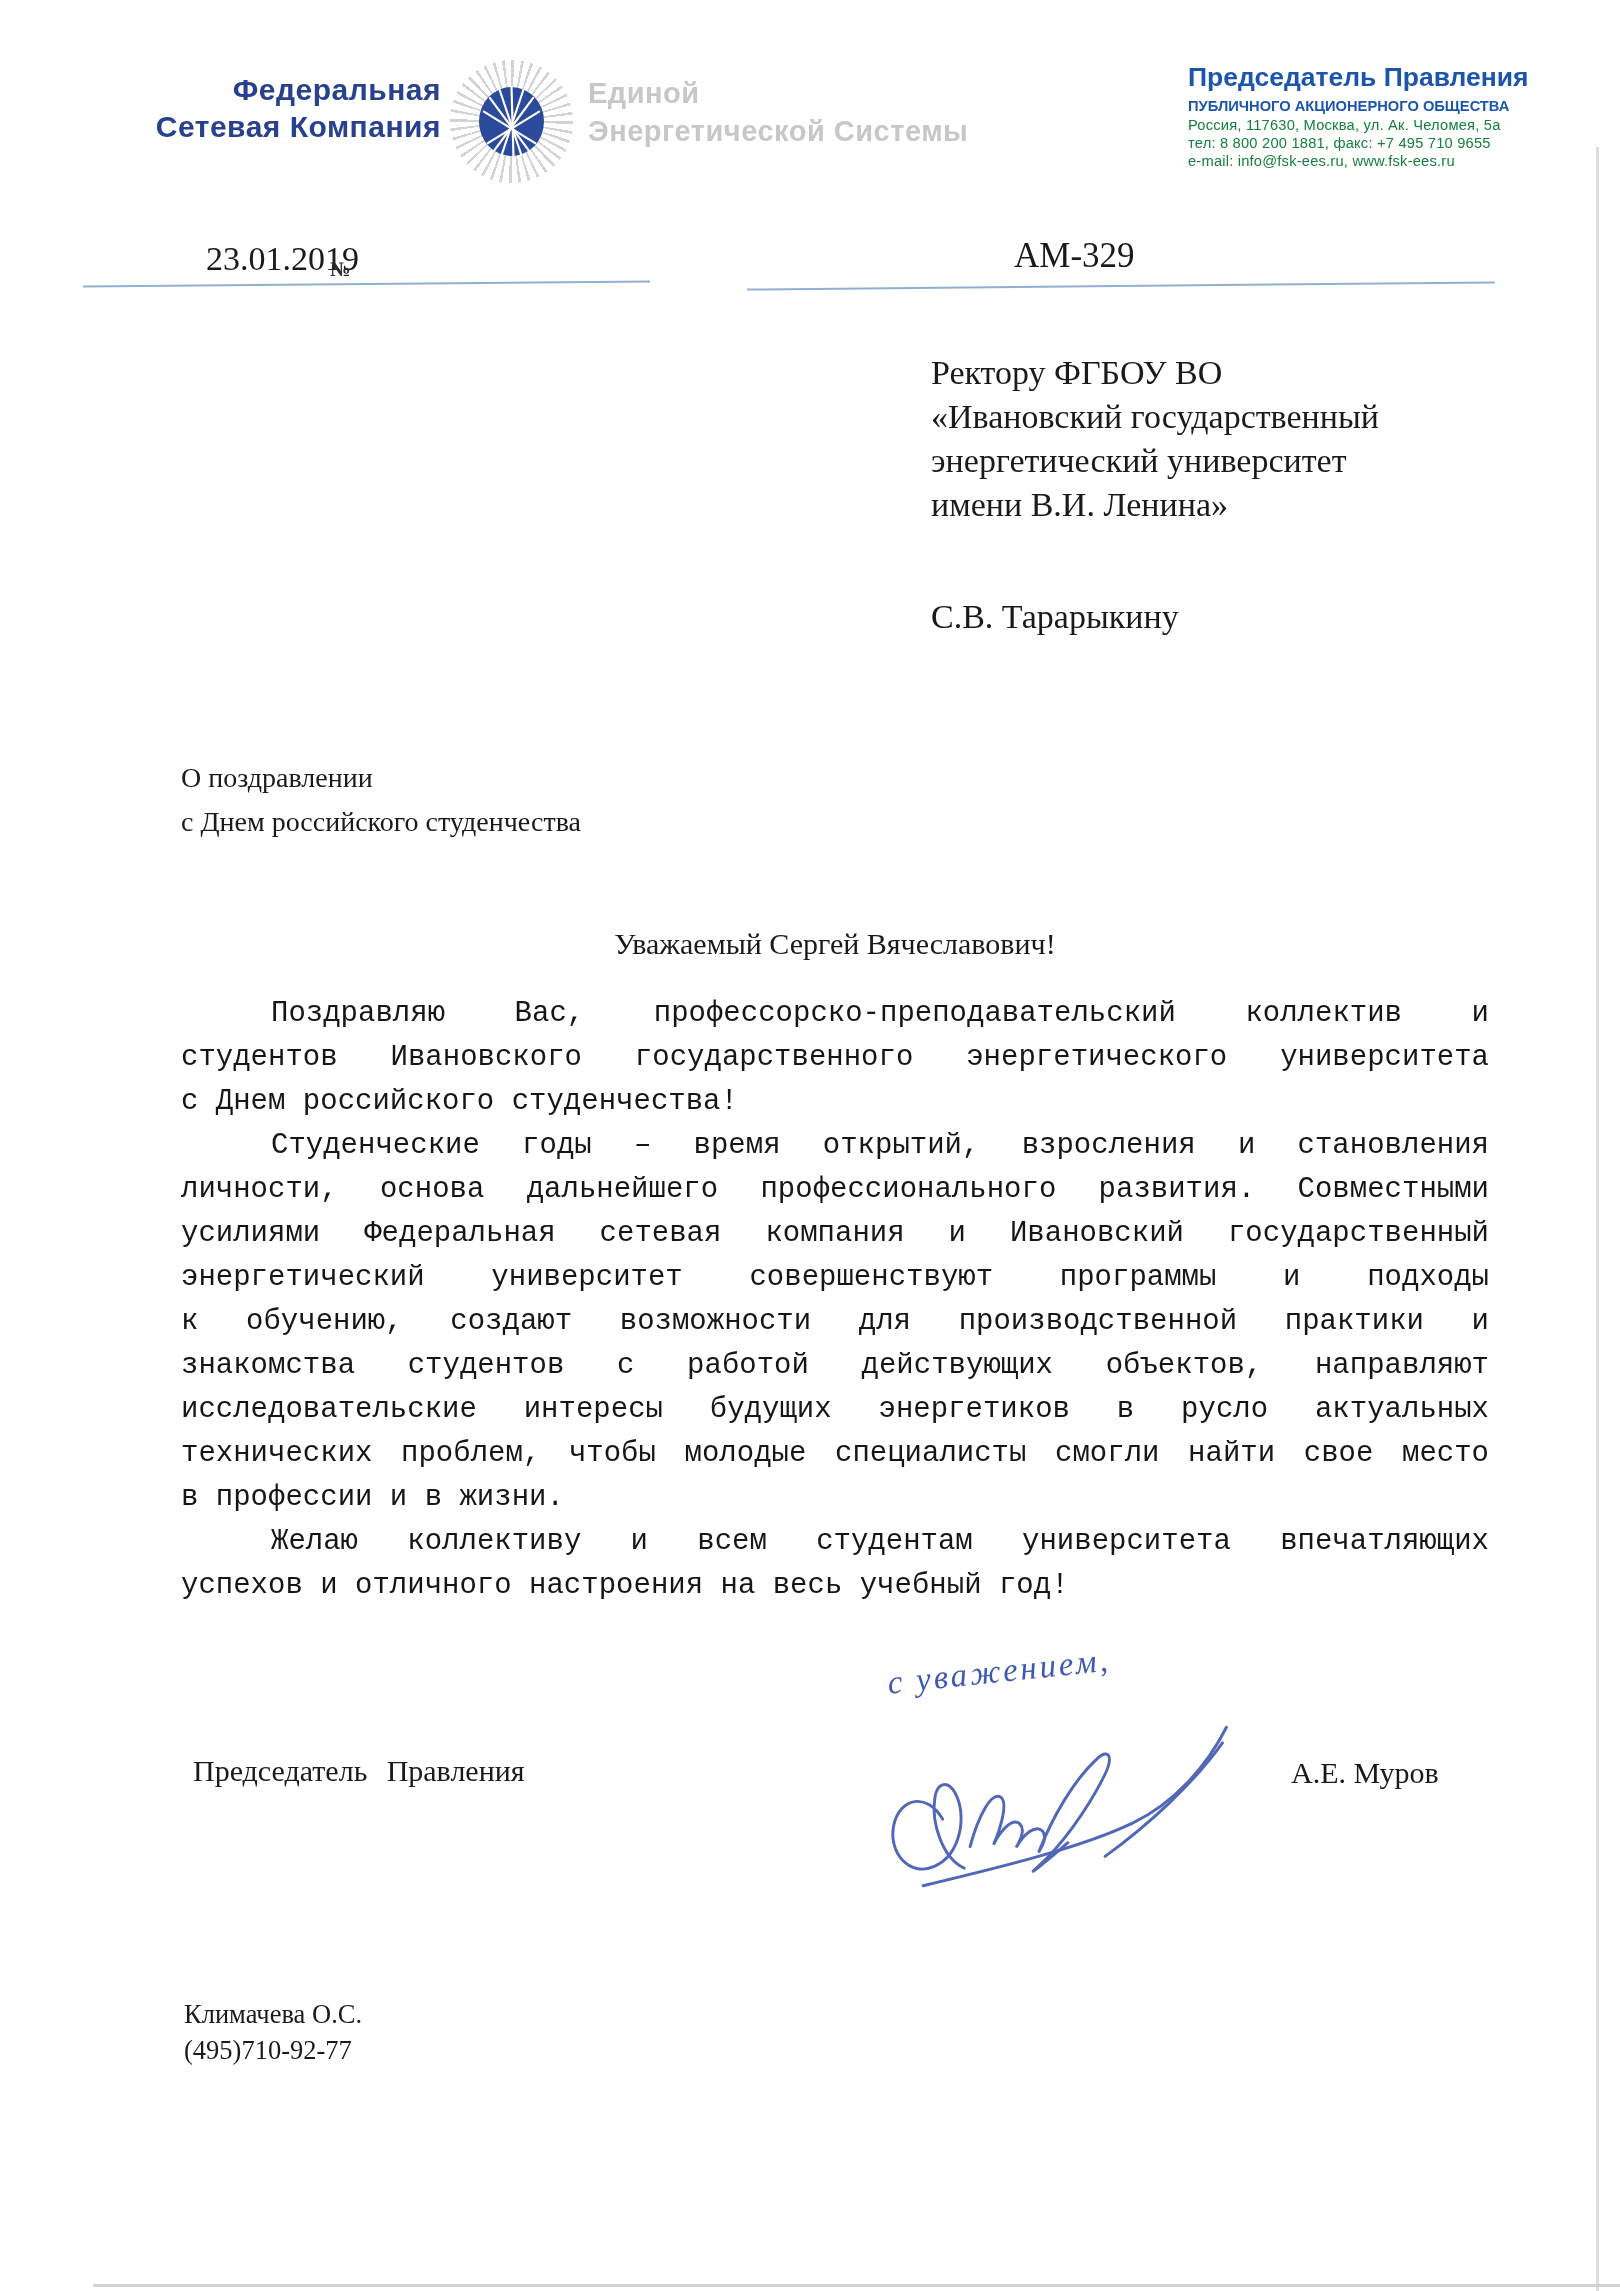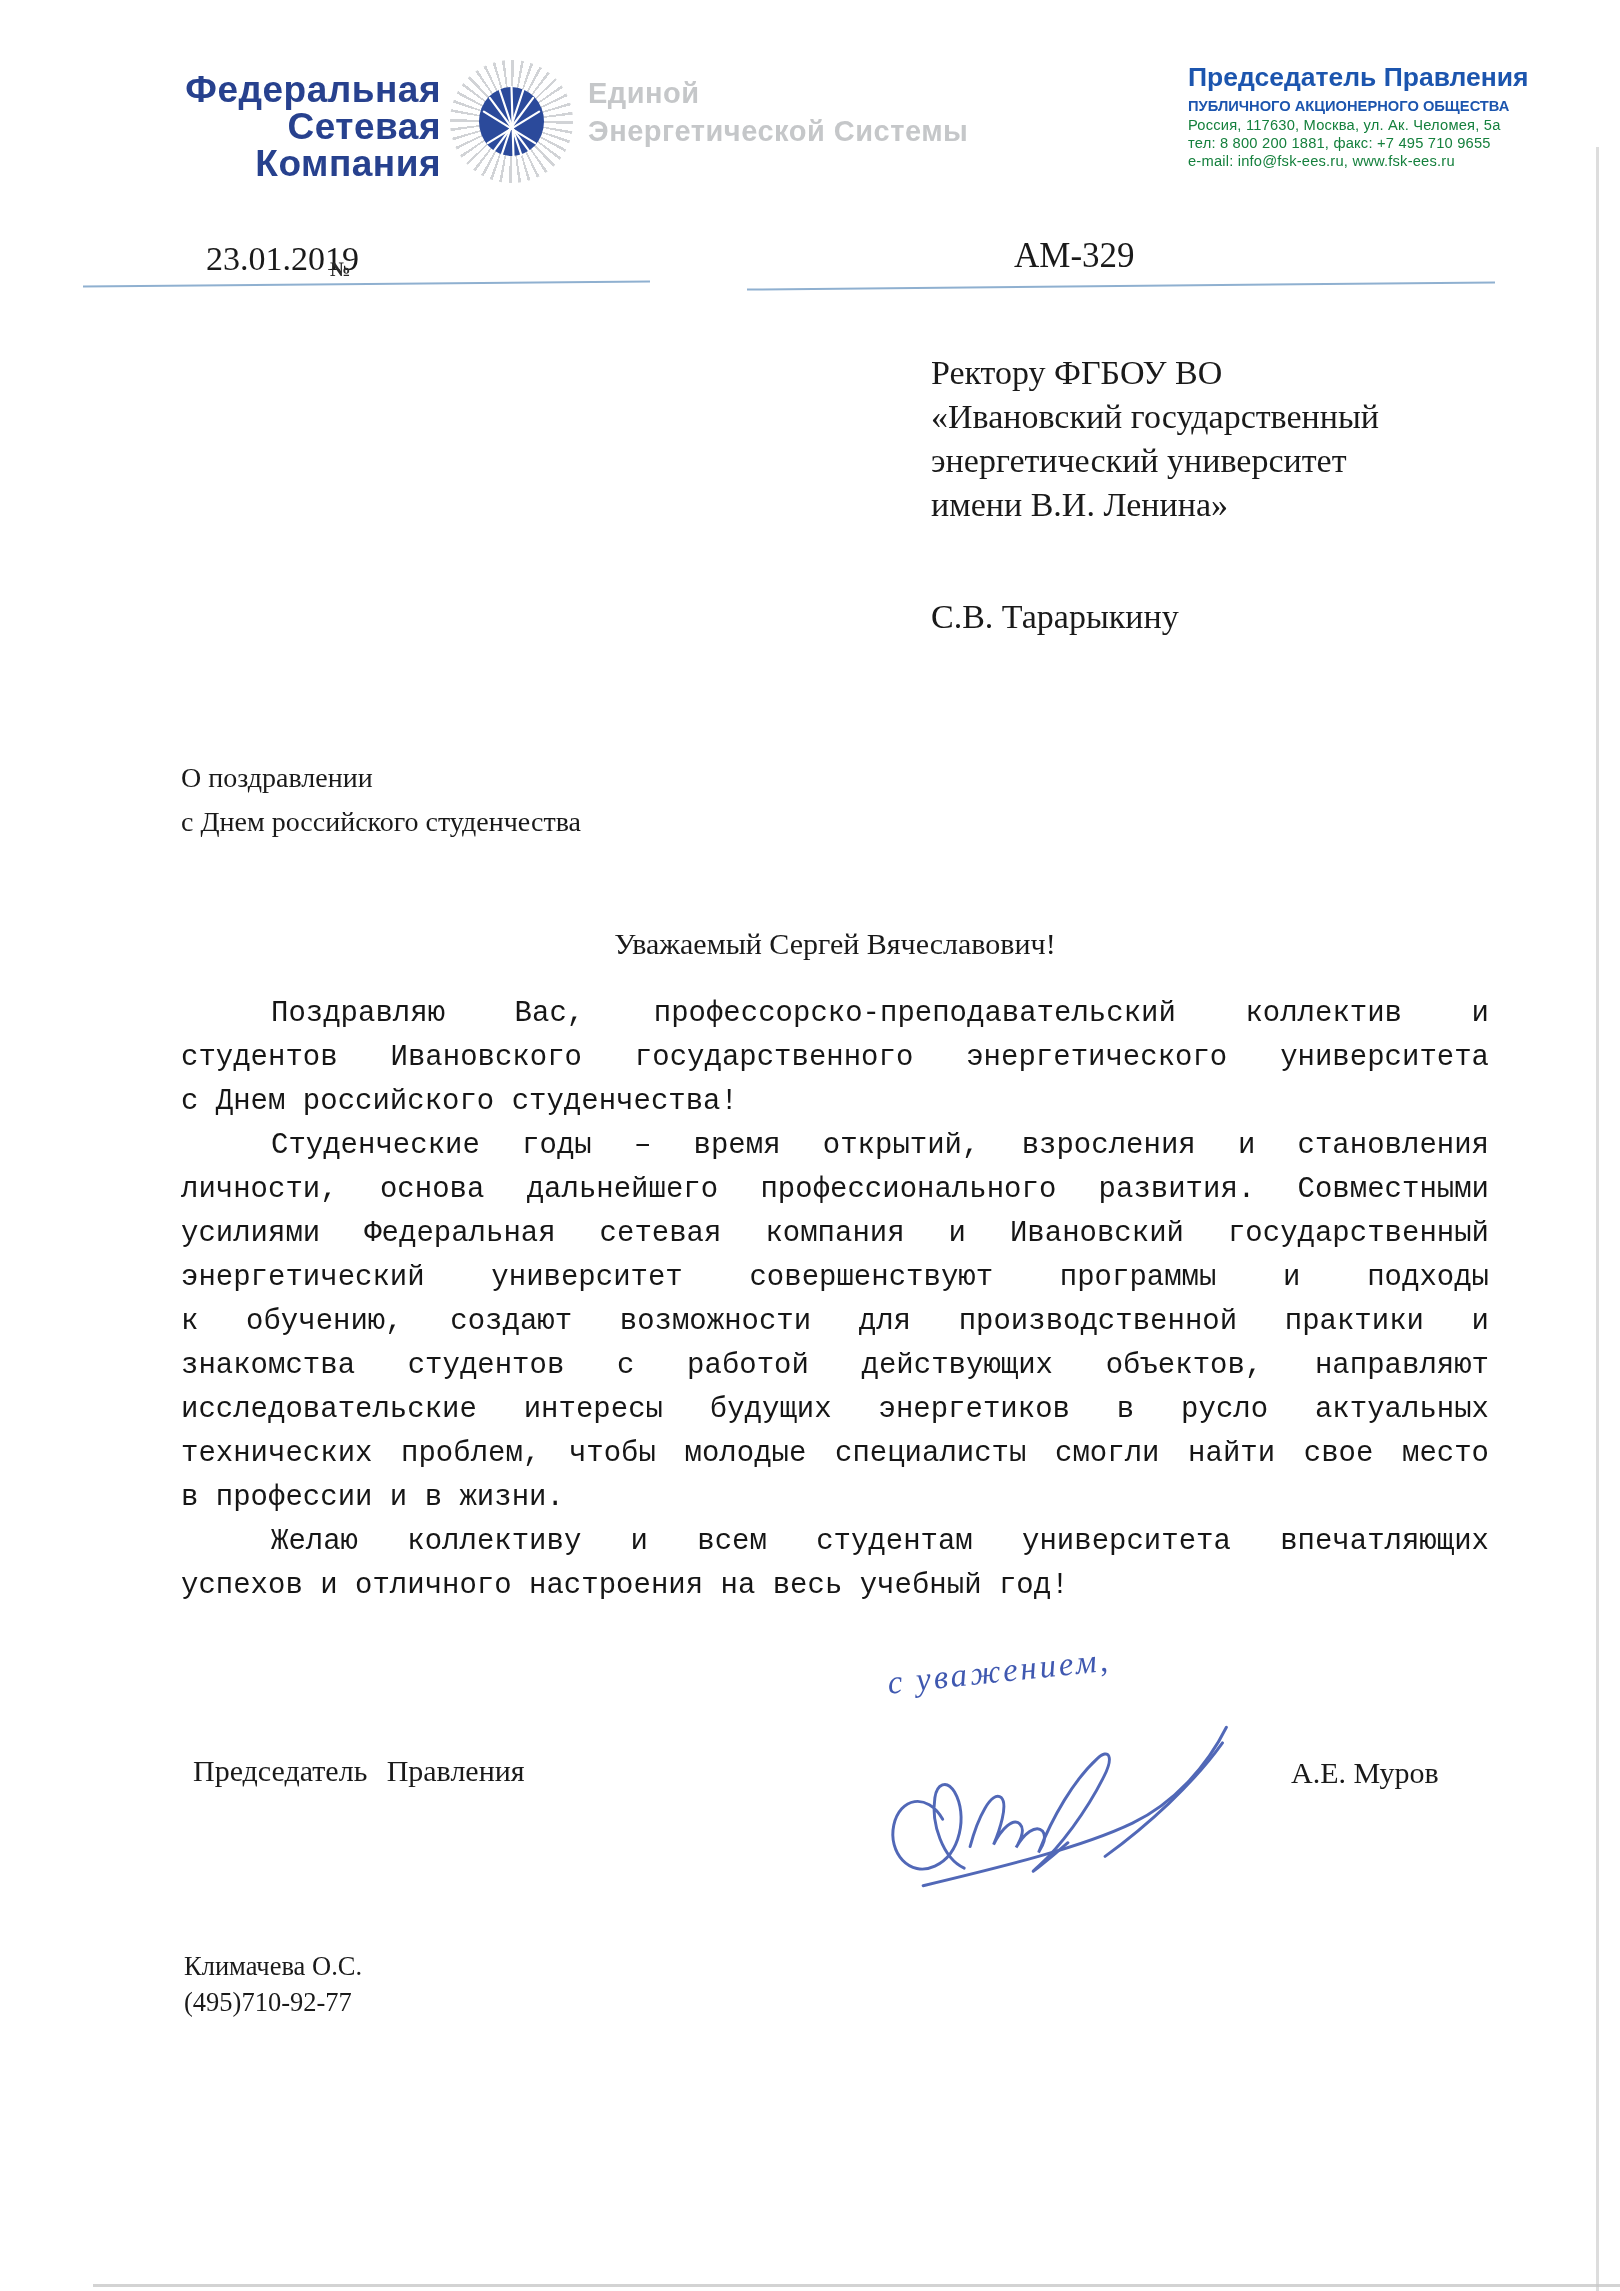--- a/index.html
+++ b/index.html
@@ -4,21 +4,21 @@
 <style>
   html,body{margin:0;padding:0;}
   body{
     width:1620px;height:2292px;position:relative;background:#ffffff;
     font-family:"Liberation Serif", serif;color:#1a1a1a;overflow:hidden;
   }
   
   .logo-text{
     position:absolute;left:106px;top:71px;width:335px;text-align:right;
     font-family:"Liberation Sans", sans-serif;font-weight:bold;
-    font-size:37px;line-height:37px;color:#27418e;letter-spacing:0.5px;
+    font-size:30px;line-height:37px;color:#27418e;letter-spacing:0.5px;
   }
   .logo-subtitle{
     position:absolute;left:588px;top:74px;width:451px;
     font-family:"Liberation Sans", sans-serif;font-weight:bold;
     font-size:29px;line-height:38px;color:#c5c7c9;letter-spacing:0.5px;
   }
   .emblem{position:absolute;left:446px;top:55px;width:131px;height:133px;}
   .emblem .burst{
     position:absolute;left:0;top:0;width:131px;height:133px;border-radius:50%;
     background:repeating-conic-gradient(#c9cccf 0deg 2.6deg, transparent 2.6deg 9deg);
@@ -53,21 +53,21 @@
   .bline.plast{text-align-last:left;}
   
   .handwritten{
     position:absolute;left:887px;top:1653px;color:#3f58b0;
     font-style:italic;font-size:33px;letter-spacing:2.9px;transform:rotate(-6deg);
   }
   .signature-svg{position:absolute;left:858px;top:1694px;}
   .signer-title{position:absolute;left:193px;top:1754px;font-size:30px;word-spacing:11.8px;}
   .signer-name{position:absolute;left:1291px;top:1756px;font-size:30px;}
   
-  .footer{position:absolute;left:184px;top:1948px;font-size:26.5px;line-height:36px;}
+  .footer{position:absolute;left:184px;top:1996px;font-size:26.5px;line-height:36px;}
   
   .edge-v{position:absolute;left:1596px;top:147px;width:2.9px;height:2145px;background:#d2d2d2;opacity:.75;}
   .edge-h{position:absolute;left:93px;top:2284px;width:1527px;height:2.9px;background:#c8c8c8;opacity:.8;}
 </style>
 </head>
 <body>
 
 <div class="logo-text">
   <div>Федеральная</div>
   <div>Сетевая Компания</div>

